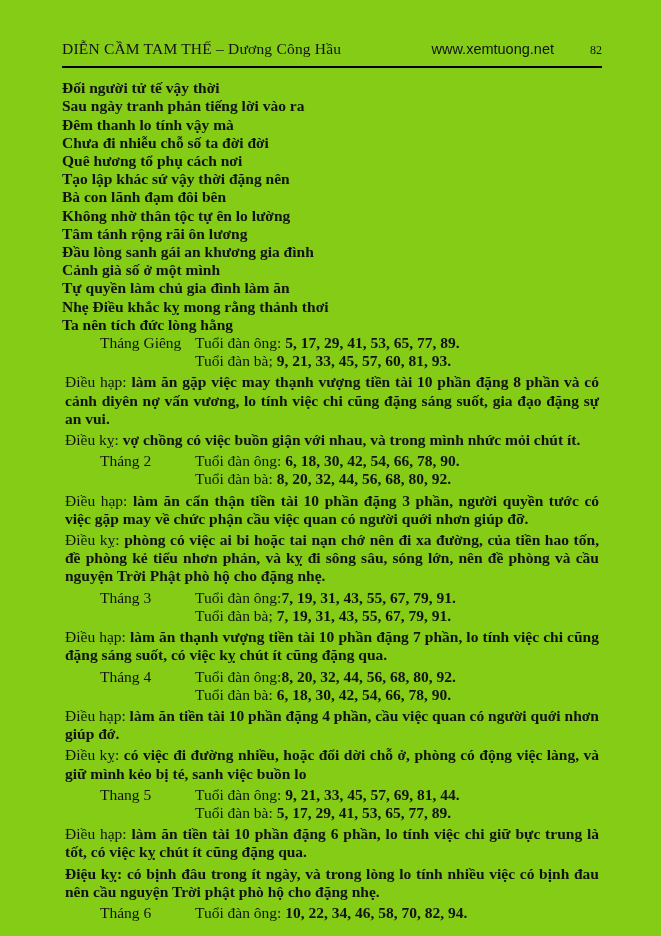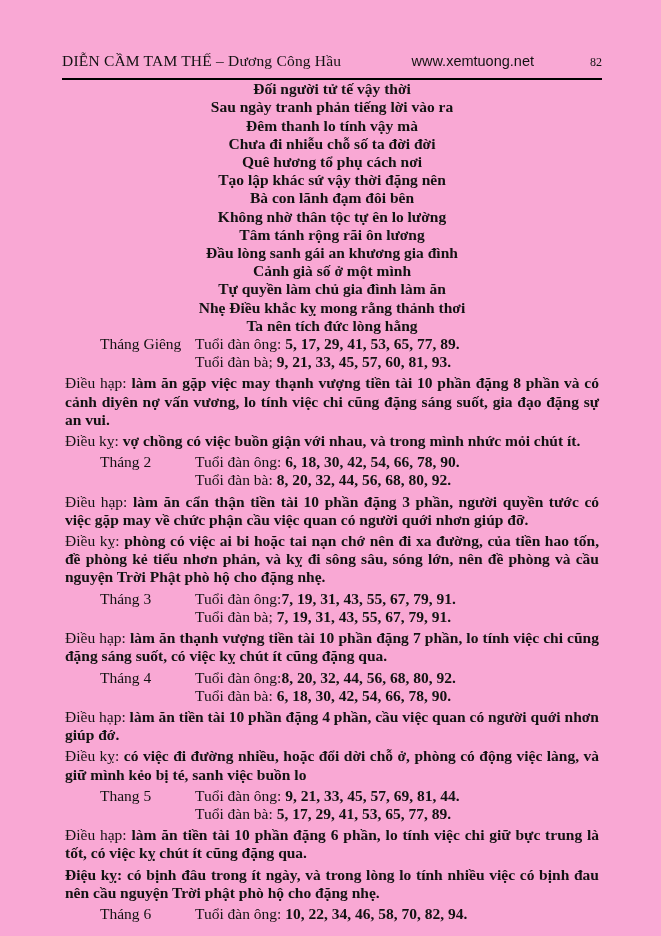--- a/index.html
+++ b/index.html
@@ -1,34 +1,34 @@
 <!DOCTYPE html>
 <html><head>
 <meta charset="utf-8">
 <style>
   html,body{margin:0;padding:0;background:#ffffff;}
   .page{
     position:relative;
     width:661px;height:936px;
-    background:#f9a8d4;
+    background:#84cc16;
     box-sizing:border-box;
     padding:40px 59px 0 62px;
     font-family:"Liberation Serif", serif;
     font-size:15.5px;
     line-height:18.2px;
     color:#121212;
     overflow:hidden;
   }
   .page-header{display:flex;justify-content:space-between;align-items:baseline;}
   .hdr-title{font-size:15.5px;letter-spacing:.2px;}
-  .hdr-right{display:flex;align-items:baseline;gap:56px;margin-top:12px;}
+  .hdr-right{display:flex;align-items:baseline;gap:36px;}
   .hdr-site{font-family:"Liberation Sans", sans-serif;font-size:14.5px;}
   .hdr-page{font-size:12px;}
   .hdr-rule{border:0;border-top:2px solid #000;margin:7px 0 0 0;}
-  .poem{text-align:center;font-weight:bold;}
+  .poem{margin-top:11px;font-weight:bold;}
   .poem-line{white-space:nowrap;}
   .months{margin-top:0;}
   .month-line{padding-left:38px;}
   .month-name{display:inline-block;width:95px;}
   .age-line{padding-left:133px;}
   .age-values{font-weight:bold;}
   .para{margin:3px;text-align:justify;}
   .btext{font-weight:bold;}
   .blabel{font-weight:normal;}
   .blabel.bold{font-weight:bold;}

